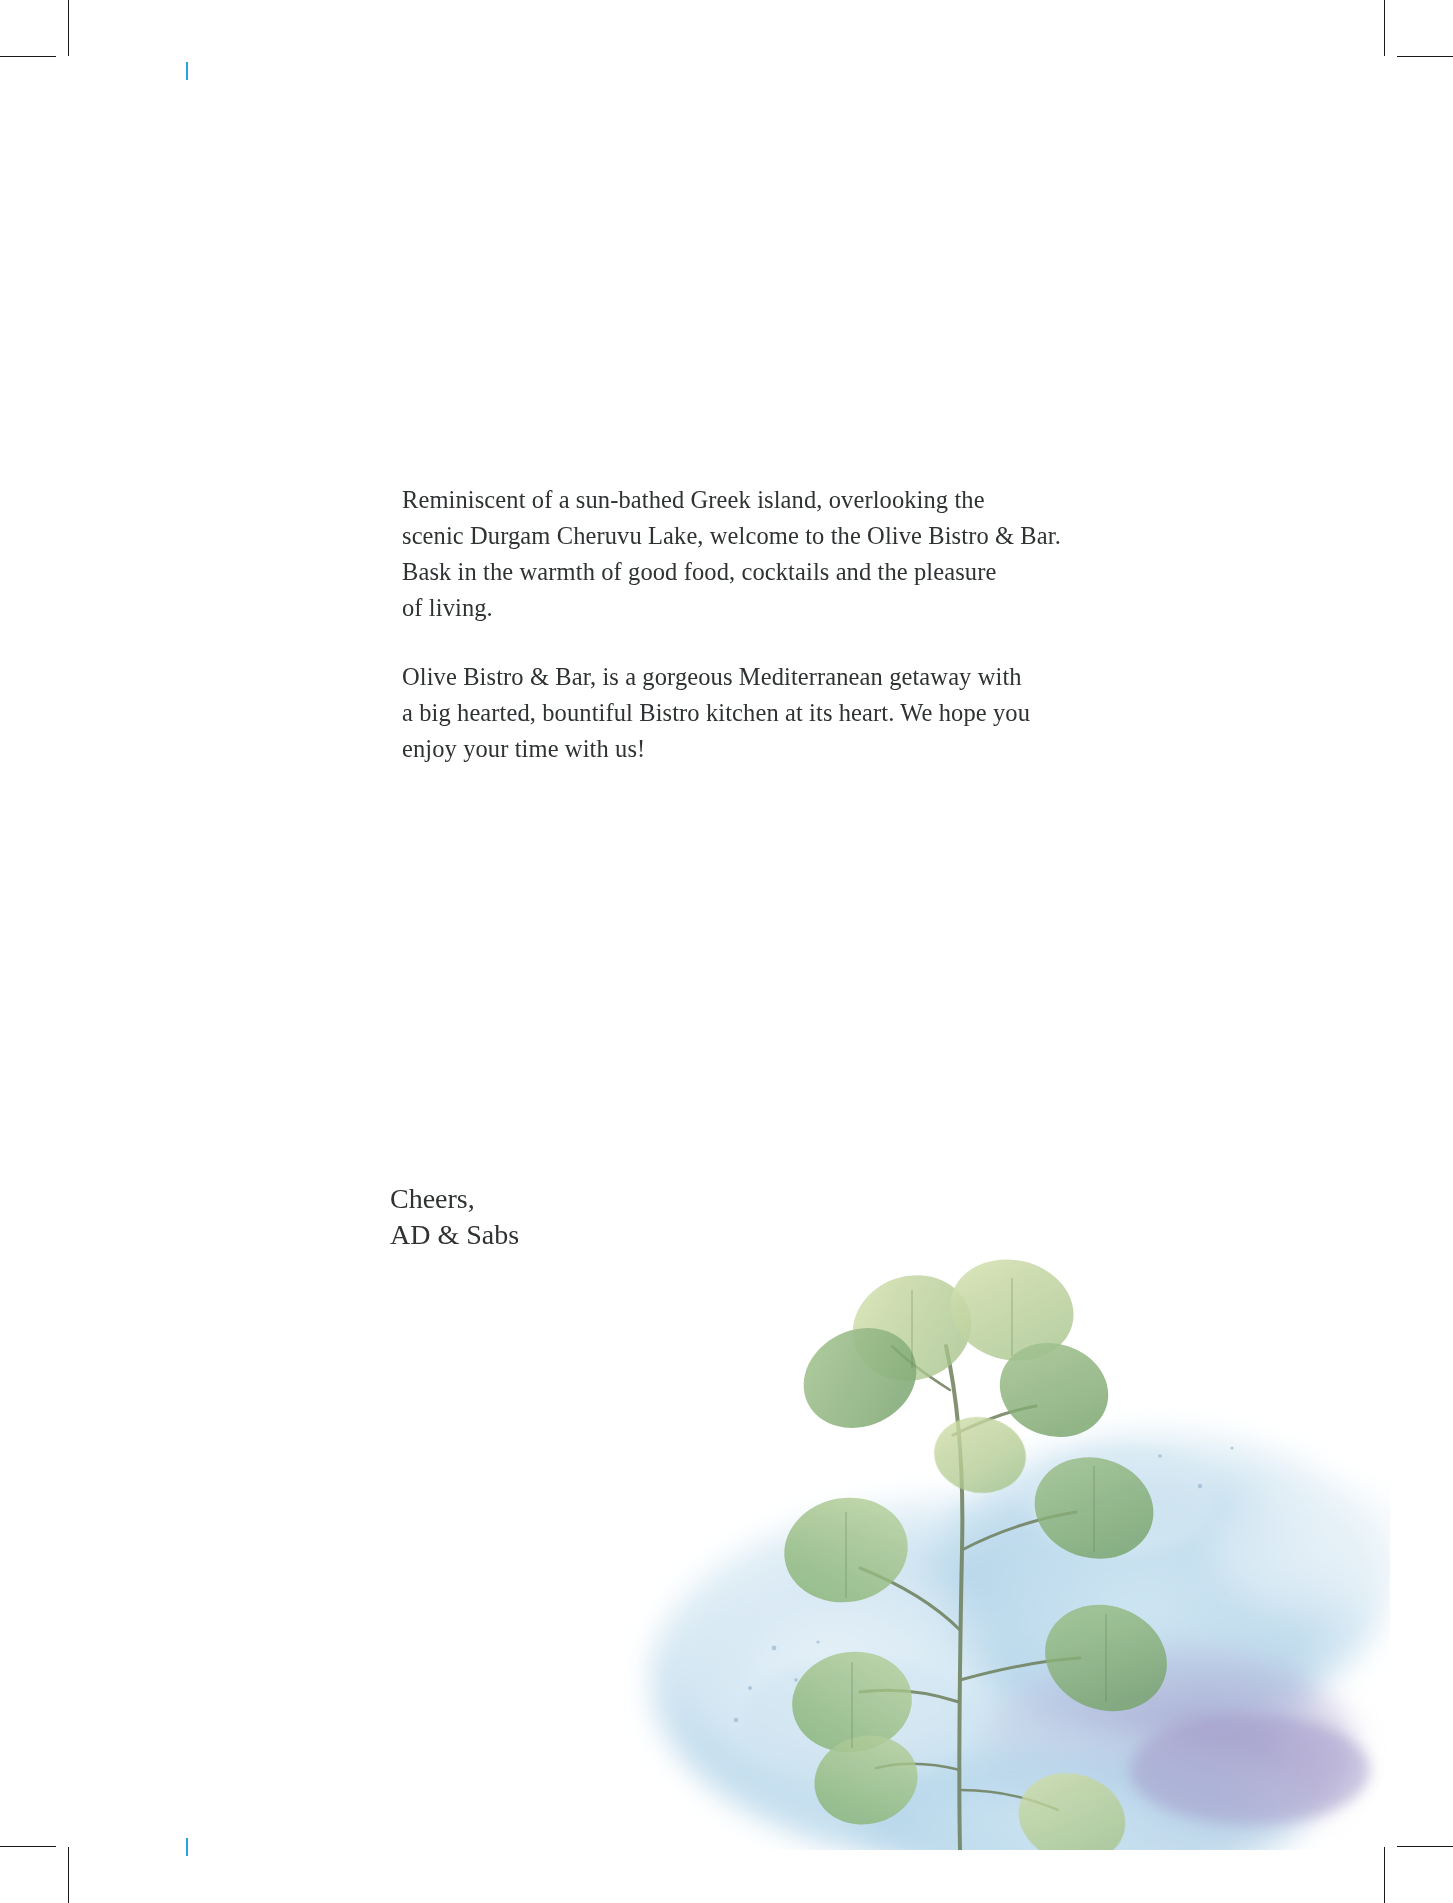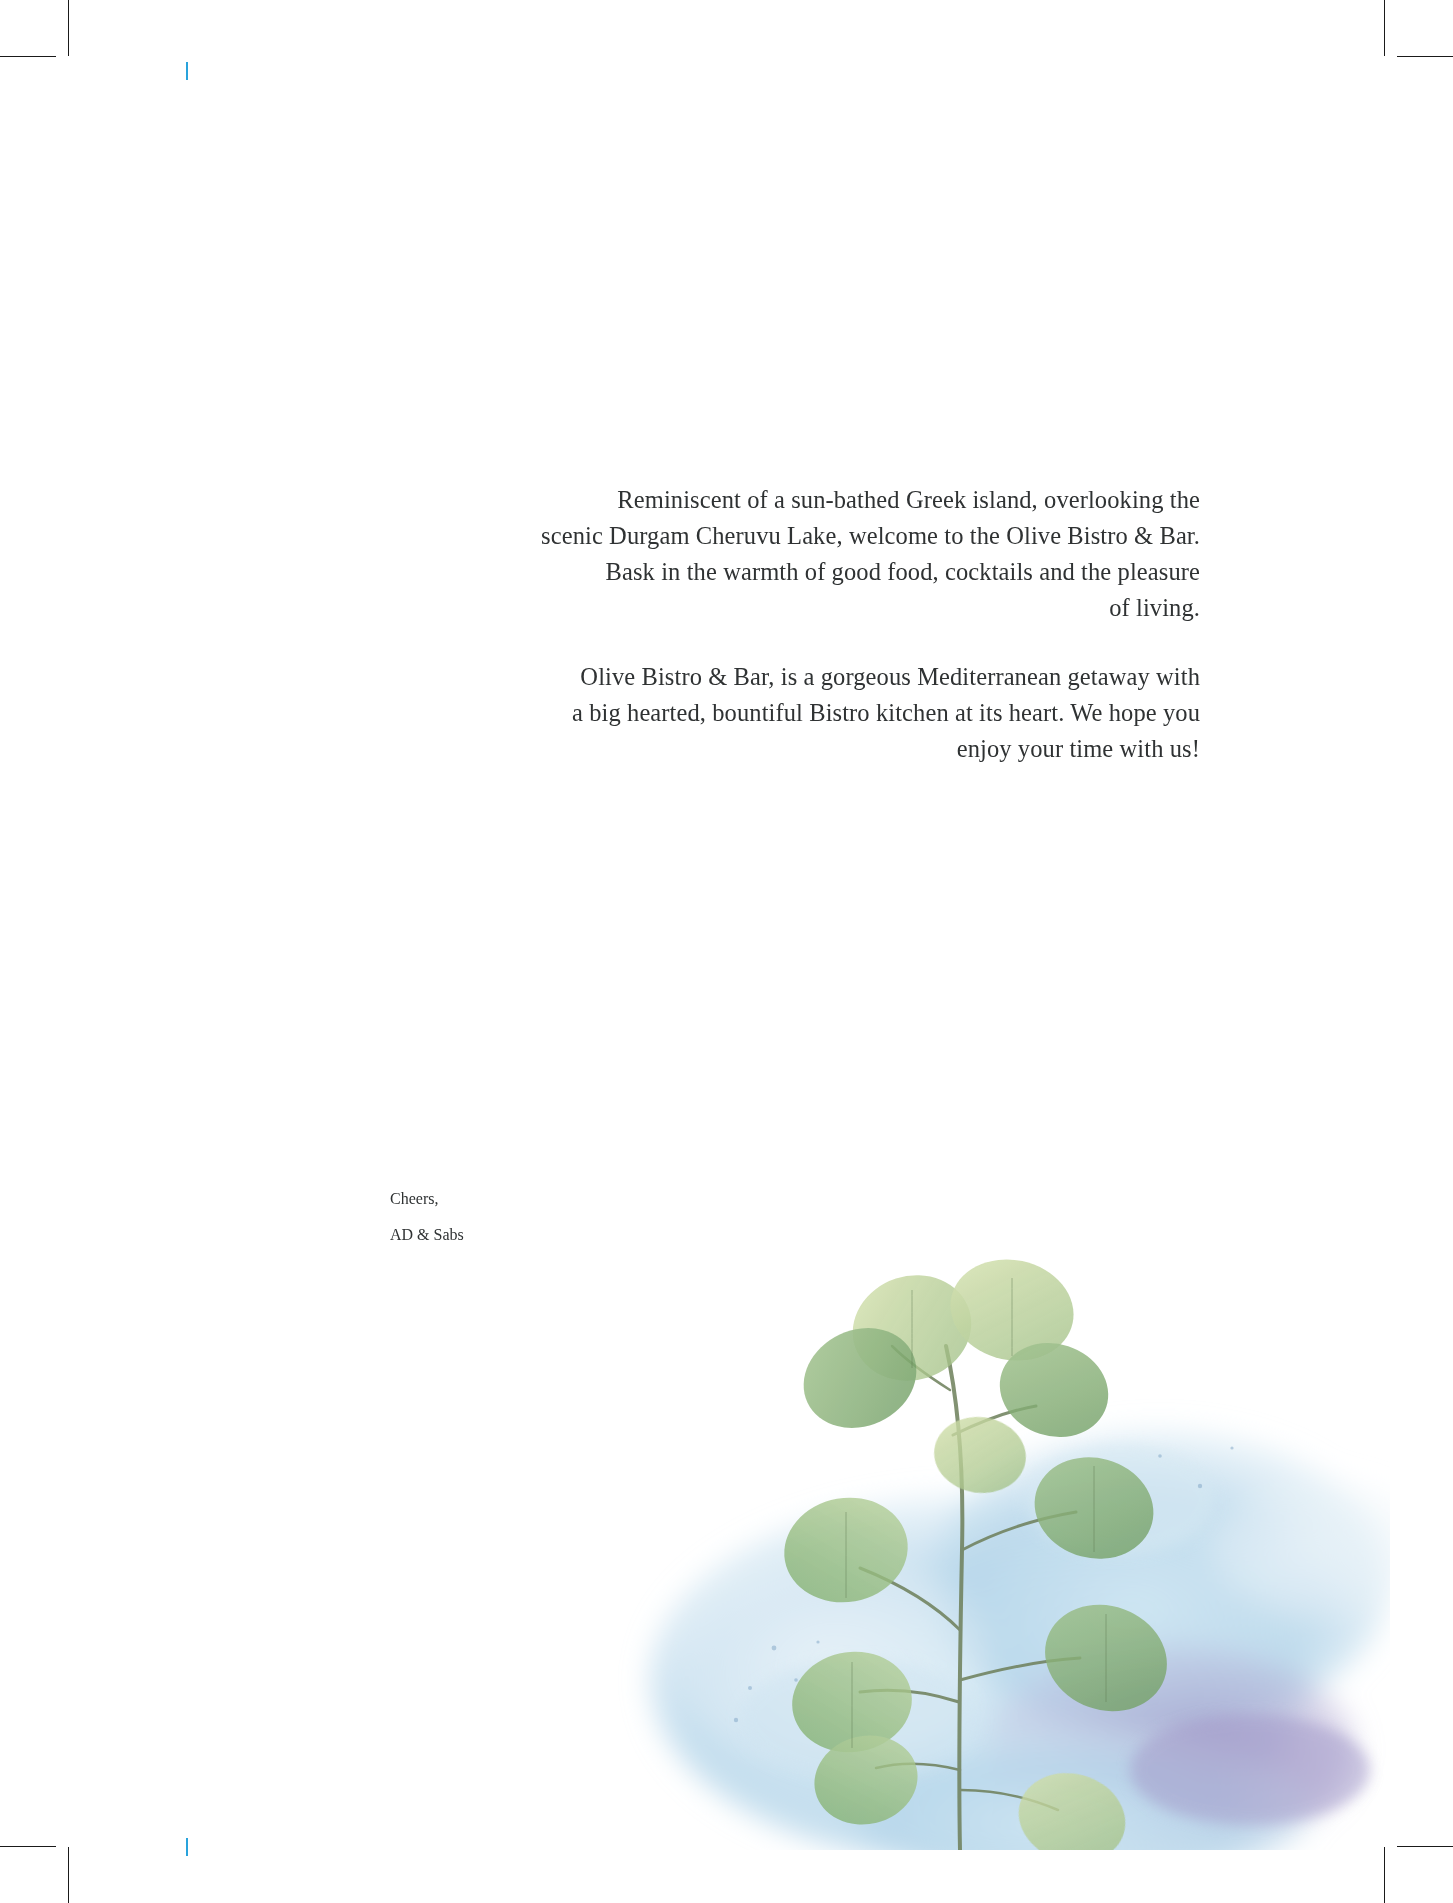--- a/index.html
+++ b/index.html
@@ -45,30 +45,29 @@
     position: absolute;
     left: 390px;
     top: 482px;
     width: 810px;
     color: #2f3233;
     font-size: 24.5px;
     line-height: 36px;
     letter-spacing: 0.1px;
   }
   .letter p {
-    margin: 0 0 33px 0;
+    margin: 0 0 33px 12px;
     white-space: pre-line;
-    text-align: right;
   }
   .signoff {
     position: absolute;
     left: 390px;
     top: 1181px;
     color: #2f3233;
-    font-size: 16px;
+    font-size: 28px;
     line-height: 36px;
     white-space: pre-line;
   }
 
   
   .artwork {
     position: absolute;
     left: 560px;
     top: 1250px;
     width: 830px;

